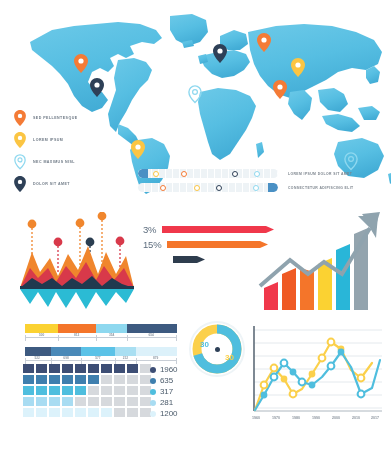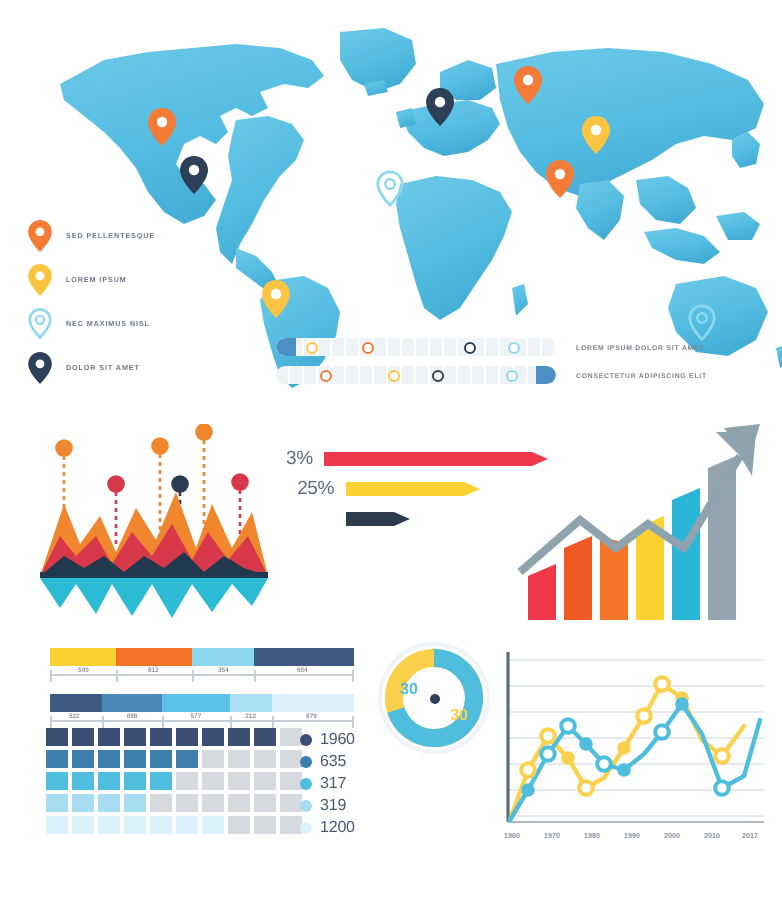--- a/index.html
+++ b/index.html
@@ -357,24 +357,24 @@
   <div id="arrowbars">
     <div class="ab-row">
       <span class="ab-label">3%</span>
       <span class="ab-arrow">
         <svg width="112" height="7" viewBox="0 0 112 7">
             <path d="M0 0 H104 L112 3.5 L104 7 H0 Z" fill="#F0384B"></path>
           </svg>
       </span>
     </div>
     <div class="ab-row">
-      <span class="ab-label">25%</span>
+      <span class="ab-label">15%</span>
       <span class="ab-arrow">
-        <svg width="67" height="7" viewBox="0 0 67 7">
-            <path d="M0 0 H59 L67 3.5 L59 7 H0 Z" fill="#FBD232"></path>
+        <svg width="101" height="7" viewBox="0 0 101 7">
+            <path d="M0 0 H93 L101 3.5 L93 7 H0 Z" fill="#F4752A"></path>
           </svg>
       </span>
     </div>
     <div class="ab-row">
       <span class="ab-label"></span>
       <span class="ab-arrow">
         <svg width="32" height="7" viewBox="0 0 32 7">
             <path d="M0 0 H24 L32 3.5 L24 7 H0 Z" fill="#2E3D4E"></path>
           </svg>
       </span>
@@ -513,21 +513,21 @@
     <div class="gl-row">
       <i class="gl-dot" style="background:#3F7FAE"></i>
       <span class="gl-val">635</span>
     </div>
     <div class="gl-row">
       <i class="gl-dot" style="background:#4FBEDE"></i>
       <span class="gl-val">317</span>
     </div>
     <div class="gl-row">
       <i class="gl-dot" style="background:#A8DCF2"></i>
-      <span class="gl-val">319</span>
+      <span class="gl-val">281</span>
     </div>
     <div class="gl-row">
       <i class="gl-dot" style="background:#DCF2FB"></i>
       <span class="gl-val">1200</span>
     </div>
   </div>
 
   <div id="donuts">
     <div class="donut">
       <svg viewBox="0 0 58 58">

